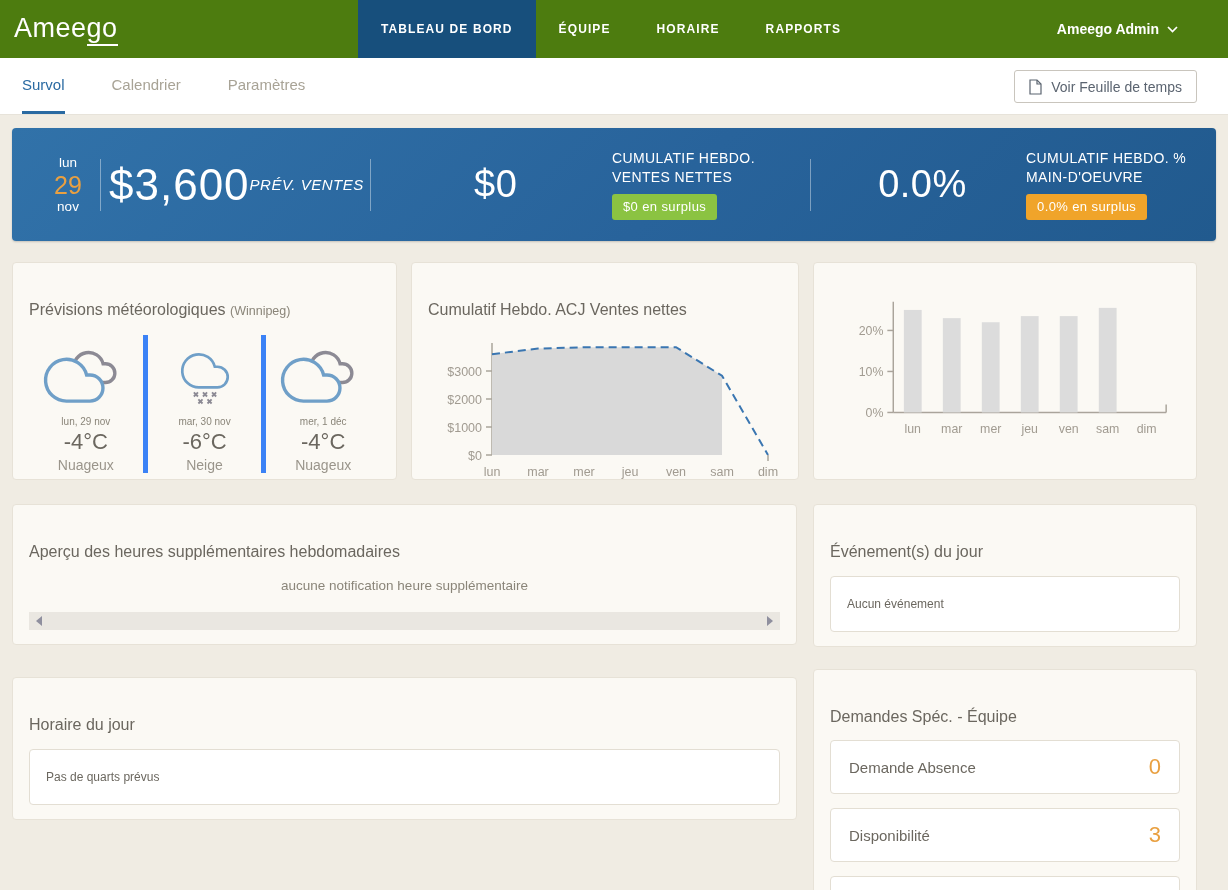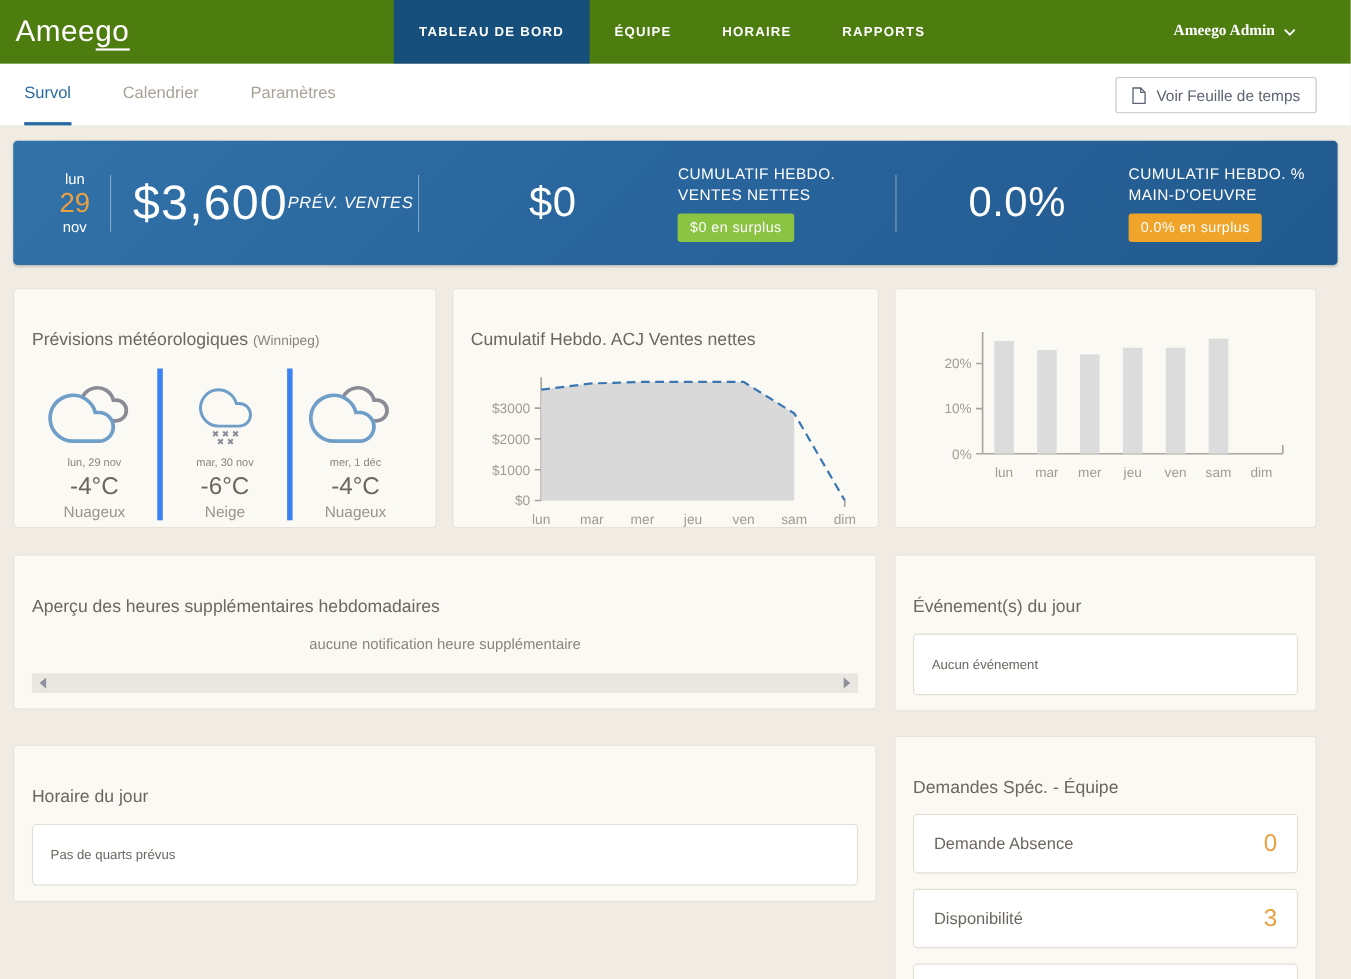--- a/index.html
+++ b/index.html
@@ -9,36 +9,36 @@
     background:#f0ece3;
     color:#6b675f;
   }
   
   .navbar { height:58px; background:#4d7c0f; display:flex; align-items:stretch; }
   .logo { margin-left:14px; width:195px; line-height:56px; font-size:27px; color:#fff; cursor:pointer; font-weight:400; letter-spacing:.5px; }
   .logo-u { border-bottom:2px solid #fff; padding-bottom:1px; }
   .nav-menu { display:flex; margin-left:129px;padding-left:20px; }
   .nav-item { line-height:58px; padding:0 23px; color:#fff; font-size:12px; font-weight:bold; letter-spacing:1.1px; cursor:pointer; white-space:nowrap; }
   .nav-item.active { background:#174f7c; }
-  .user-menu { margin-left:auto; margin-right:50px; display:flex; align-items:center; gap:8px; color:#fff; font-size:14px; font-weight:bold; cursor:pointer;font-family:Liberation Serif, serif; }
+  .user-menu { margin-left:auto; margin-right:50px; display:flex; align-items:center; gap:8px; color:#fff; font-size:14px; font-weight:bold; cursor:pointer; }
   
   .subnav { height:57px; background:#ffffff; display:flex; align-items:stretch; padding-left:22px; border-bottom:1px solid #e7e3da; position:relative; }
   .subtab { font-size:15px; color:#a8a396; margin-right:47px; line-height:53px; border-bottom:3px solid transparent; cursor:pointer; }
   .subtab.active { color:#2a6aa2; border-bottom-color:#2a6aa2; }
   .timesheet-btn { position:absolute; right:31px; top:12px; height:33px; display:flex; align-items:center; gap:9px; padding:0 14px; background:#fff; border:1px solid #c9c5bd; border-radius:3px; color:#5b6470; font-size:14px; cursor:pointer; }
   
   main { padding:13px 12px 0; }
   
   .banner { height:113px; border-radius:4px; background:linear-gradient(135deg,#3172a9 0%,#28639b 55%,#215a8e 100%); box-shadow:0 1px 2px rgba(0,0,0,.18); display:flex; align-items:center; color:#fff; }
   .banner-date { width:48px; margin-left:32px; text-align:center; line-height:1.12; }
   .bd-weekday,.bd-month { font-size:13.5px; }
   .bd-day { font-size:25px; color:#e9a041; }
   .banner-div { width:1px; height:52px; background:rgba(255,255,255,.4); margin:0 8px; flex:none; }
   .banner-seg { display:flex; align-items:center; height:100%; min-width:0; }
-  .seg1 { flex:.60;margin-left:12px; } .seg2 { flex:1; } .seg3 { flex:.94; }
+  .seg1 { flex:.60; } .seg2 { flex:1; } .seg3 { flex:.94; }
   .banner-value-wrap { flex:1; text-align:center; }
   .bv-big { font-size:44px; font-weight:300; letter-spacing:1px; }
   .bv { font-size:38px; font-weight:300; letter-spacing:.5px; }
   .banner-label-simple { font-size:15px; letter-spacing:.5px; margin-right:22px; white-space:nowrap;font-style:italic; }
   .banner-label-block { width:180px; margin-right:10px; font-size:14px; letter-spacing:.4px; line-height:1.35; flex:none; }
   .badge { display:inline-block; margin-top:7px; padding:4px 11px; border-radius:3px; font-size:13px; color:#fff; }
   .badge.green { background:#8bc342; }
   .badge.orange { background:#f0a42a; }
   
   .card { background:#fbf9f4; border:1px solid #e7e2d7; border-radius:4px; padding:14px 16px; }

